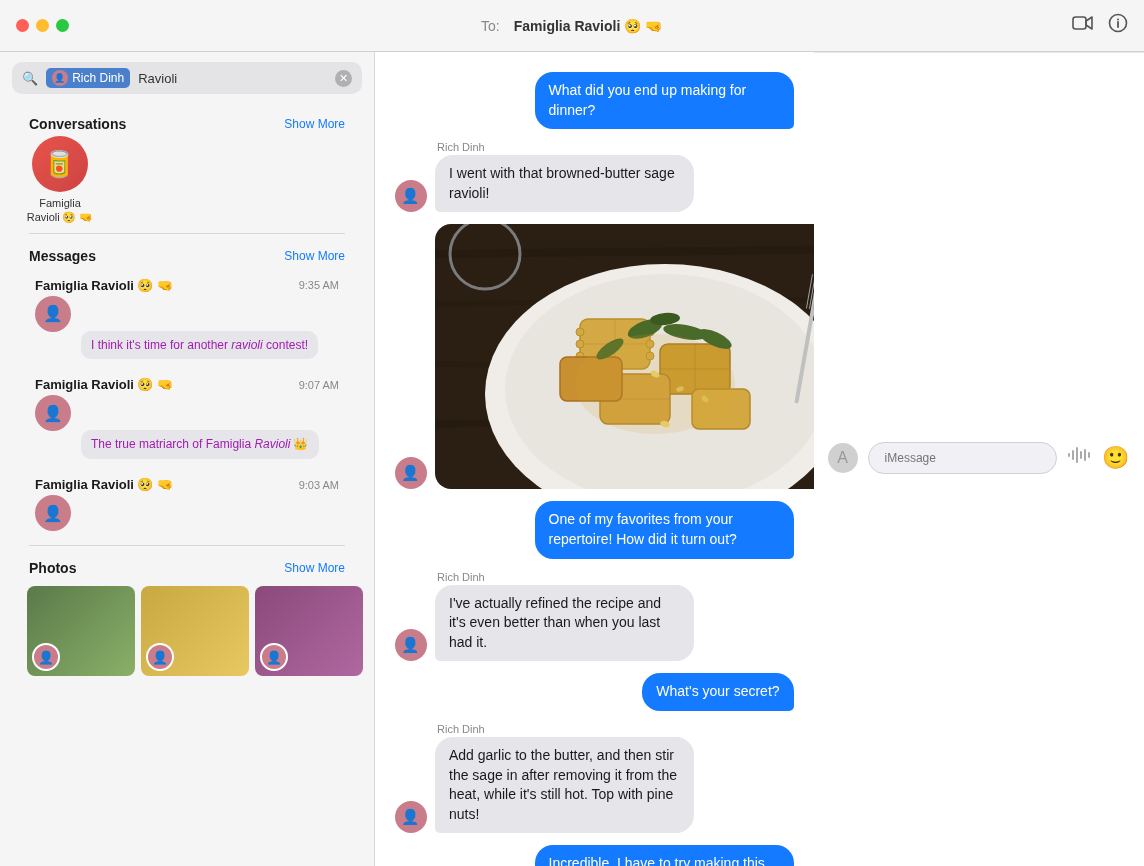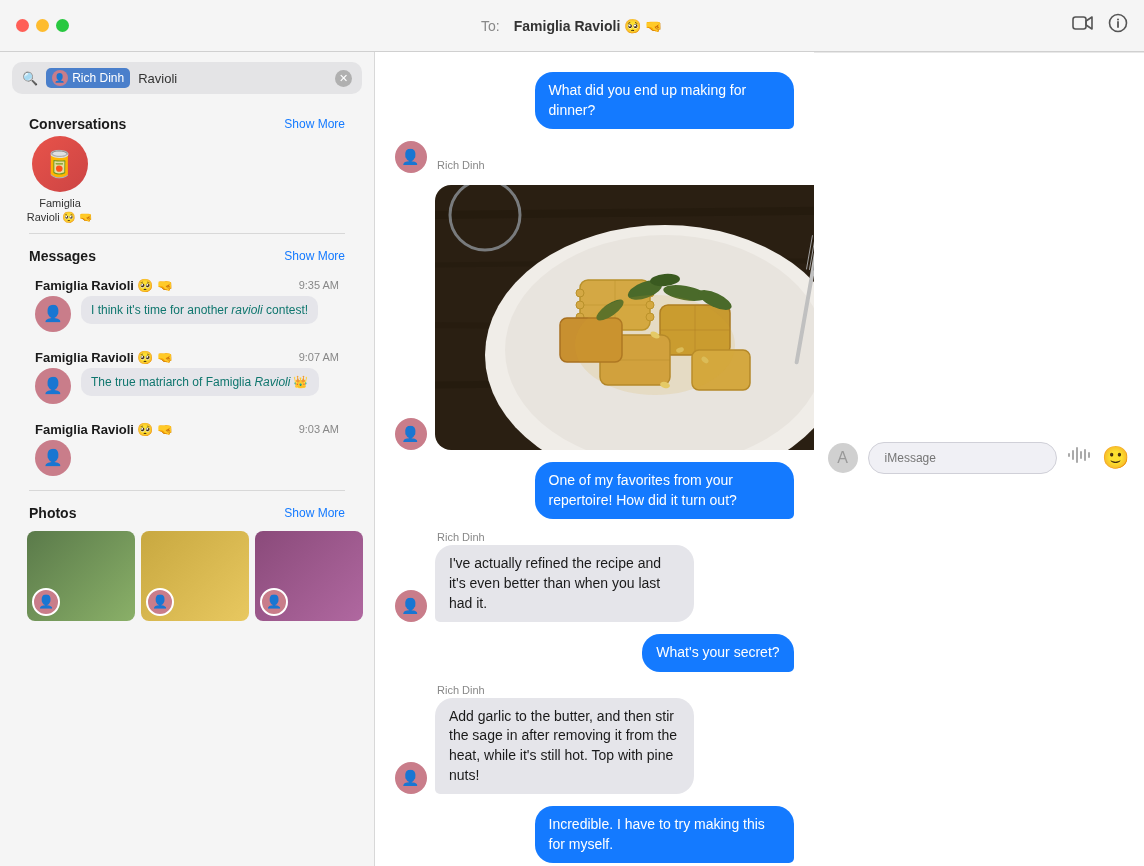--- a/index.html
+++ b/index.html
@@ -229,26 +229,27 @@
       background: #c97d8a;
       flex-shrink: 0;
       display: flex;
       align-items: center;
       justify-content: center;
       font-size: 16px;
       overflow: hidden;
     }
     .msg-preview {
       font-size: 12px;
-      color: #0f766e;
+      color: #a21caf;
       line-height: 1.4;
       background: #e5e5ea;
       border-radius: 10px;
       padding: 6px 10px;
       max-width: 250px;
+      margin-top: 35px;
     }
     .msg-preview .highlight {
       font-style: italic;
     }
 
     
     .photos-section { padding-bottom: 12px; }
     .photos-grid {
       display: flex;
       gap: 6px;
@@ -546,20 +547,21 @@
       <div class="msg-row outgoing">
         <div class="msg-content">
           <div class="bubble outgoing-bubble">What did you end up making for dinner?</div>
         </div>
       </div>
 
       <div class="msg-row incoming">
         <div class="chat-avatar">👤</div>
         <div class="msg-content">
           <span class="msg-sender-label">Rich Dinh</span>
+          <div class="bubble incoming-bubble">I went with that browned-butter sage ravioli!</div>
         </div>
       </div>
 
       <div class="msg-row incoming">
         <div class="chat-avatar">👤</div>
         <div class="msg-content">
           <div class="ravioli-img" style="position:relative;">
             
             <svg viewBox="0 0 460 265" xmlns="http://www.w3.org/2000/svg" width="460" height="265">
               <defs>

